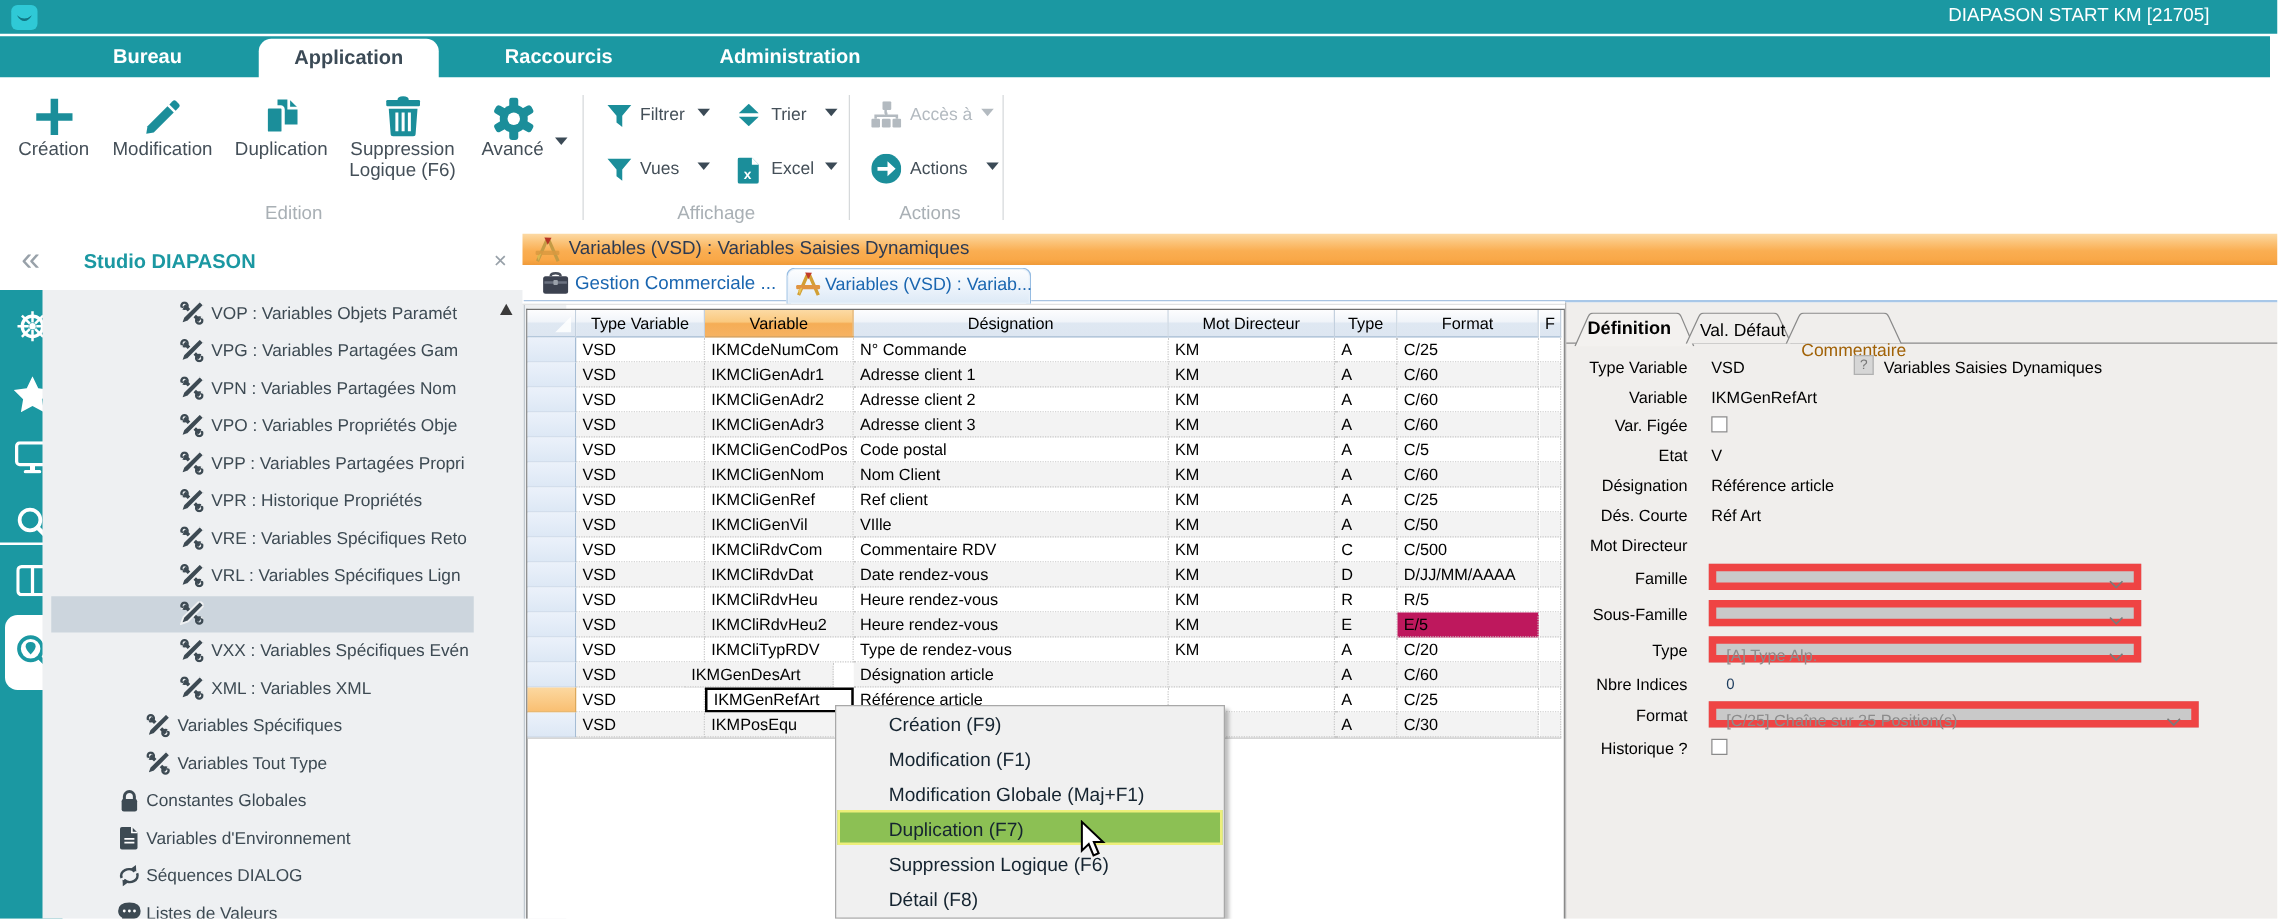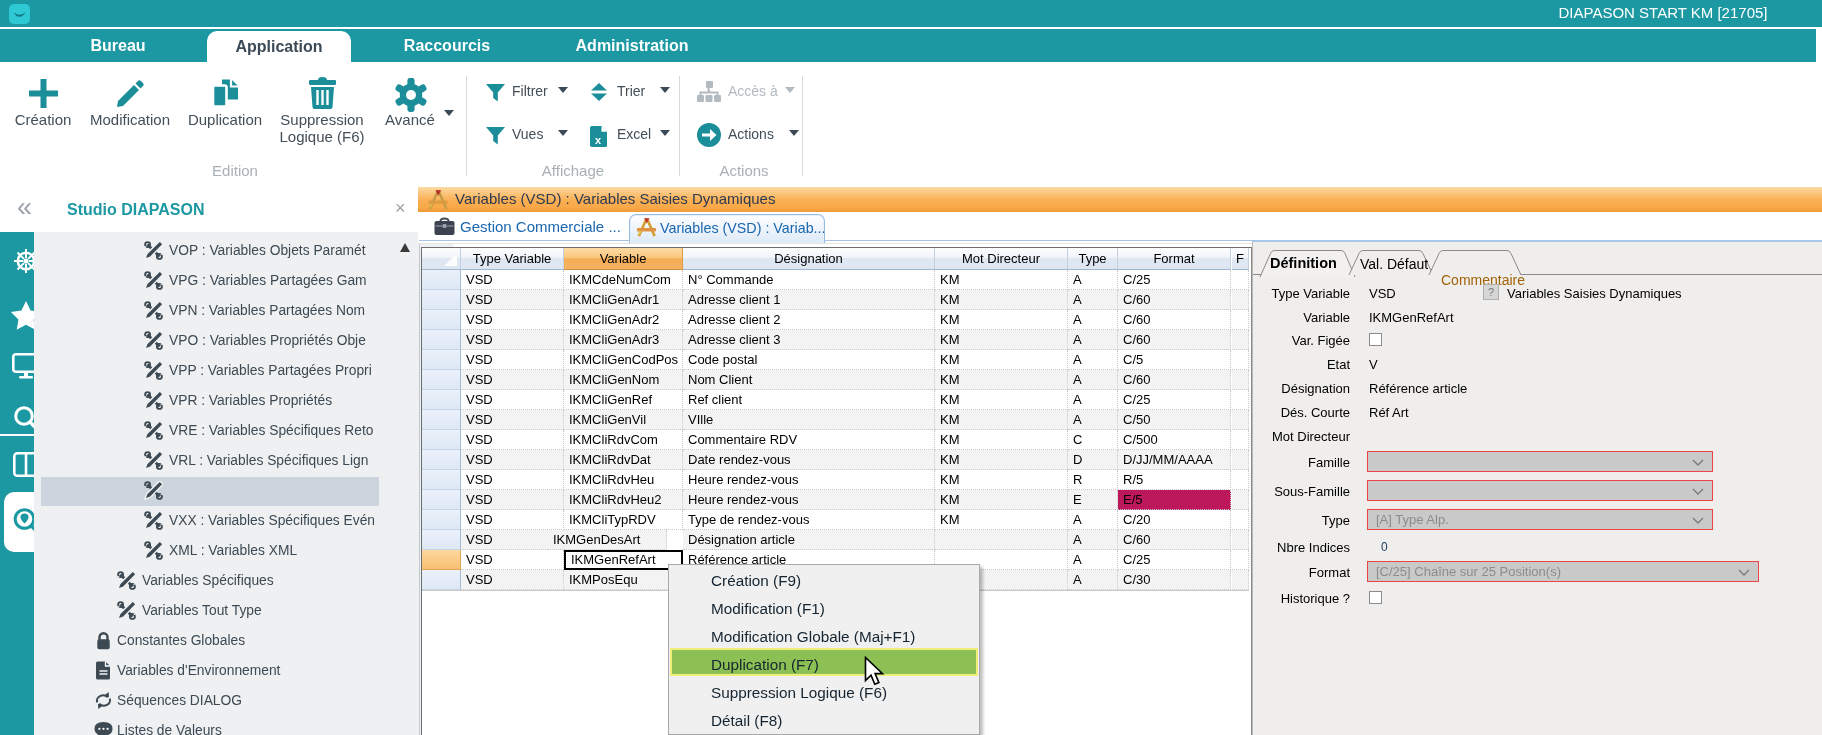--- a/index.html
+++ b/index.html
@@ -49,21 +49,21 @@
 #grid{left:421px;top:247px;width:831px;height:488px;background:#fff;border-left:1px solid #6e6e6e;border-top:1px solid #6e6e6e;border-right:1px solid #8a8a8a}
 .gh{position:absolute;top:0;height:22px;overflow:hidden;background:linear-gradient(#fdfdfe,#f0f4f9 45%,#dfe8f2 50%,#dde6f1);border-right:1px solid #c3d0de;border-bottom:1px solid #9eb6d0;font-size:13px;color:#000;text-align:center;line-height:21px}
 .gho{background:linear-gradient(#fcdaa4,#fac97f 45%,#f5ad56 52%,#f6b262);border-right:1px solid #dd9b43;border-bottom:1px solid #d08f3e}
 .gcell{position:absolute;height:20px;font-size:13px;color:#000;line-height:20px;white-space:nowrap;overflow:hidden;border-right:1px dotted #c9c9c9;border-bottom:1px dotted #c9c9c9;padding-left:5px}
 .rowsel{position:absolute;left:0;width:39px;height:20px;background:linear-gradient(#ebf1fa,#dde8f5);border-right:1px solid #a5bcd4;border-bottom:1px solid #c8d5e6}
 
 #panel{left:1252px;top:242px;width:570px;height:493px;background:#f0eeec;border-left:1px solid #b8b8b8}
 #panelblue{left:1252px;top:240px;width:570px;height:2px;background:#a8c7e8}
 .plabel{position:absolute;font-size:13px;color:#000;text-align:right;white-space:nowrap}
 .pval{position:absolute;font-size:13px;color:#000;white-space:nowrap}
-.pdrop{position:absolute;height:21px;background:#c9c9c9;border:1px solid #ef4444}
+.pdrop{position:absolute;height:21px;background:#c9c9c9;border:6px solid #ef4444}
 .pchk{position:absolute;width:13px;height:13px;background:#fff;border:1px solid #8a8a8a}
 
 #cmenu{left:668px;top:564px;width:312px;height:171px;background:#f0f0f0;border:1px solid #a8a8a8;box-shadow:3px 3px 3px rgba(0,0,0,.25)}
 .mitem{position:absolute;left:2px;width:306px;height:28px;line-height:28px;font-size:15.3px;color:#152430;padding-left:40px;white-space:nowrap}
 #mhl{position:absolute;left:1px;top:83px;width:308px;height:28px;background:#8cc054;border:2px solid #edef7a}
 </style>
 </head>
 <body>
 <div class="abs" id="titlebar"></div>
 <div class="abs" id="titleicon"><svg width="21" height="20" viewBox="0 0 21 20">
@@ -262,21 +262,21 @@
     </svg>
 <div class="titem" style="left:135px;top:124px">VPP : Variables Partagées Propri</div>
 <svg class="ticon" style="left:110px;top:159px" width="19" height="19" viewBox="0 0 19 19">
       <line x1="3.4" y1="3.4" x2="15.6" y2="15.6" stroke="#3d4a53" stroke-width="2.8"></line>
       <circle cx="3.6" cy="3.6" r="2.5" fill="none" stroke="#3d4a53" stroke-width="1.9"></circle>
       <circle cx="15.4" cy="15.4" r="2.5" fill="none" stroke="#3d4a53" stroke-width="1.9"></circle>
       <path d="M0 4.8 L2.6 5.6 L1.6 7z" fill="#eef0f2"></path>
       <path d="M19 14.2 L16.4 13.4 L17.4 12z" fill="#eef0f2"></path>
       <path d="M16.6 0.6 L18.4 2.4 q0.8 0.8 0 1.6 L6.4 16.2 L0.8 18.2 L2.8 12.6 L15 0.6 q0.8-0.8 1.6 0z" fill="#3d4a53" stroke="#eef0f2" stroke-width="1.5"></path>
     </svg>
-<div class="titem" style="left:135px;top:154px">VPR : Variables Propriétés</div>
+<div class="titem" style="left:135px;top:154px">VPR : Historique Propriétés</div>
 <svg class="ticon" style="left:110px;top:189px" width="19" height="19" viewBox="0 0 19 19">
       <line x1="3.4" y1="3.4" x2="15.6" y2="15.6" stroke="#3d4a53" stroke-width="2.8"></line>
       <circle cx="3.6" cy="3.6" r="2.5" fill="none" stroke="#3d4a53" stroke-width="1.9"></circle>
       <circle cx="15.4" cy="15.4" r="2.5" fill="none" stroke="#3d4a53" stroke-width="1.9"></circle>
       <path d="M0 4.8 L2.6 5.6 L1.6 7z" fill="#eef0f2"></path>
       <path d="M19 14.2 L16.4 13.4 L17.4 12z" fill="#eef0f2"></path>
       <path d="M16.6 0.6 L18.4 2.4 q0.8 0.8 0 1.6 L6.4 16.2 L0.8 18.2 L2.8 12.6 L15 0.6 q0.8-0.8 1.6 0z" fill="#3d4a53" stroke="#eef0f2" stroke-width="1.5"></path>
     </svg>
 <div class="titem" style="left:135px;top:184px">VRE : Variables Spécifiques Reto</div>
 <svg class="ticon" style="left:110px;top:219px" width="19" height="19" viewBox="0 0 19 19">

